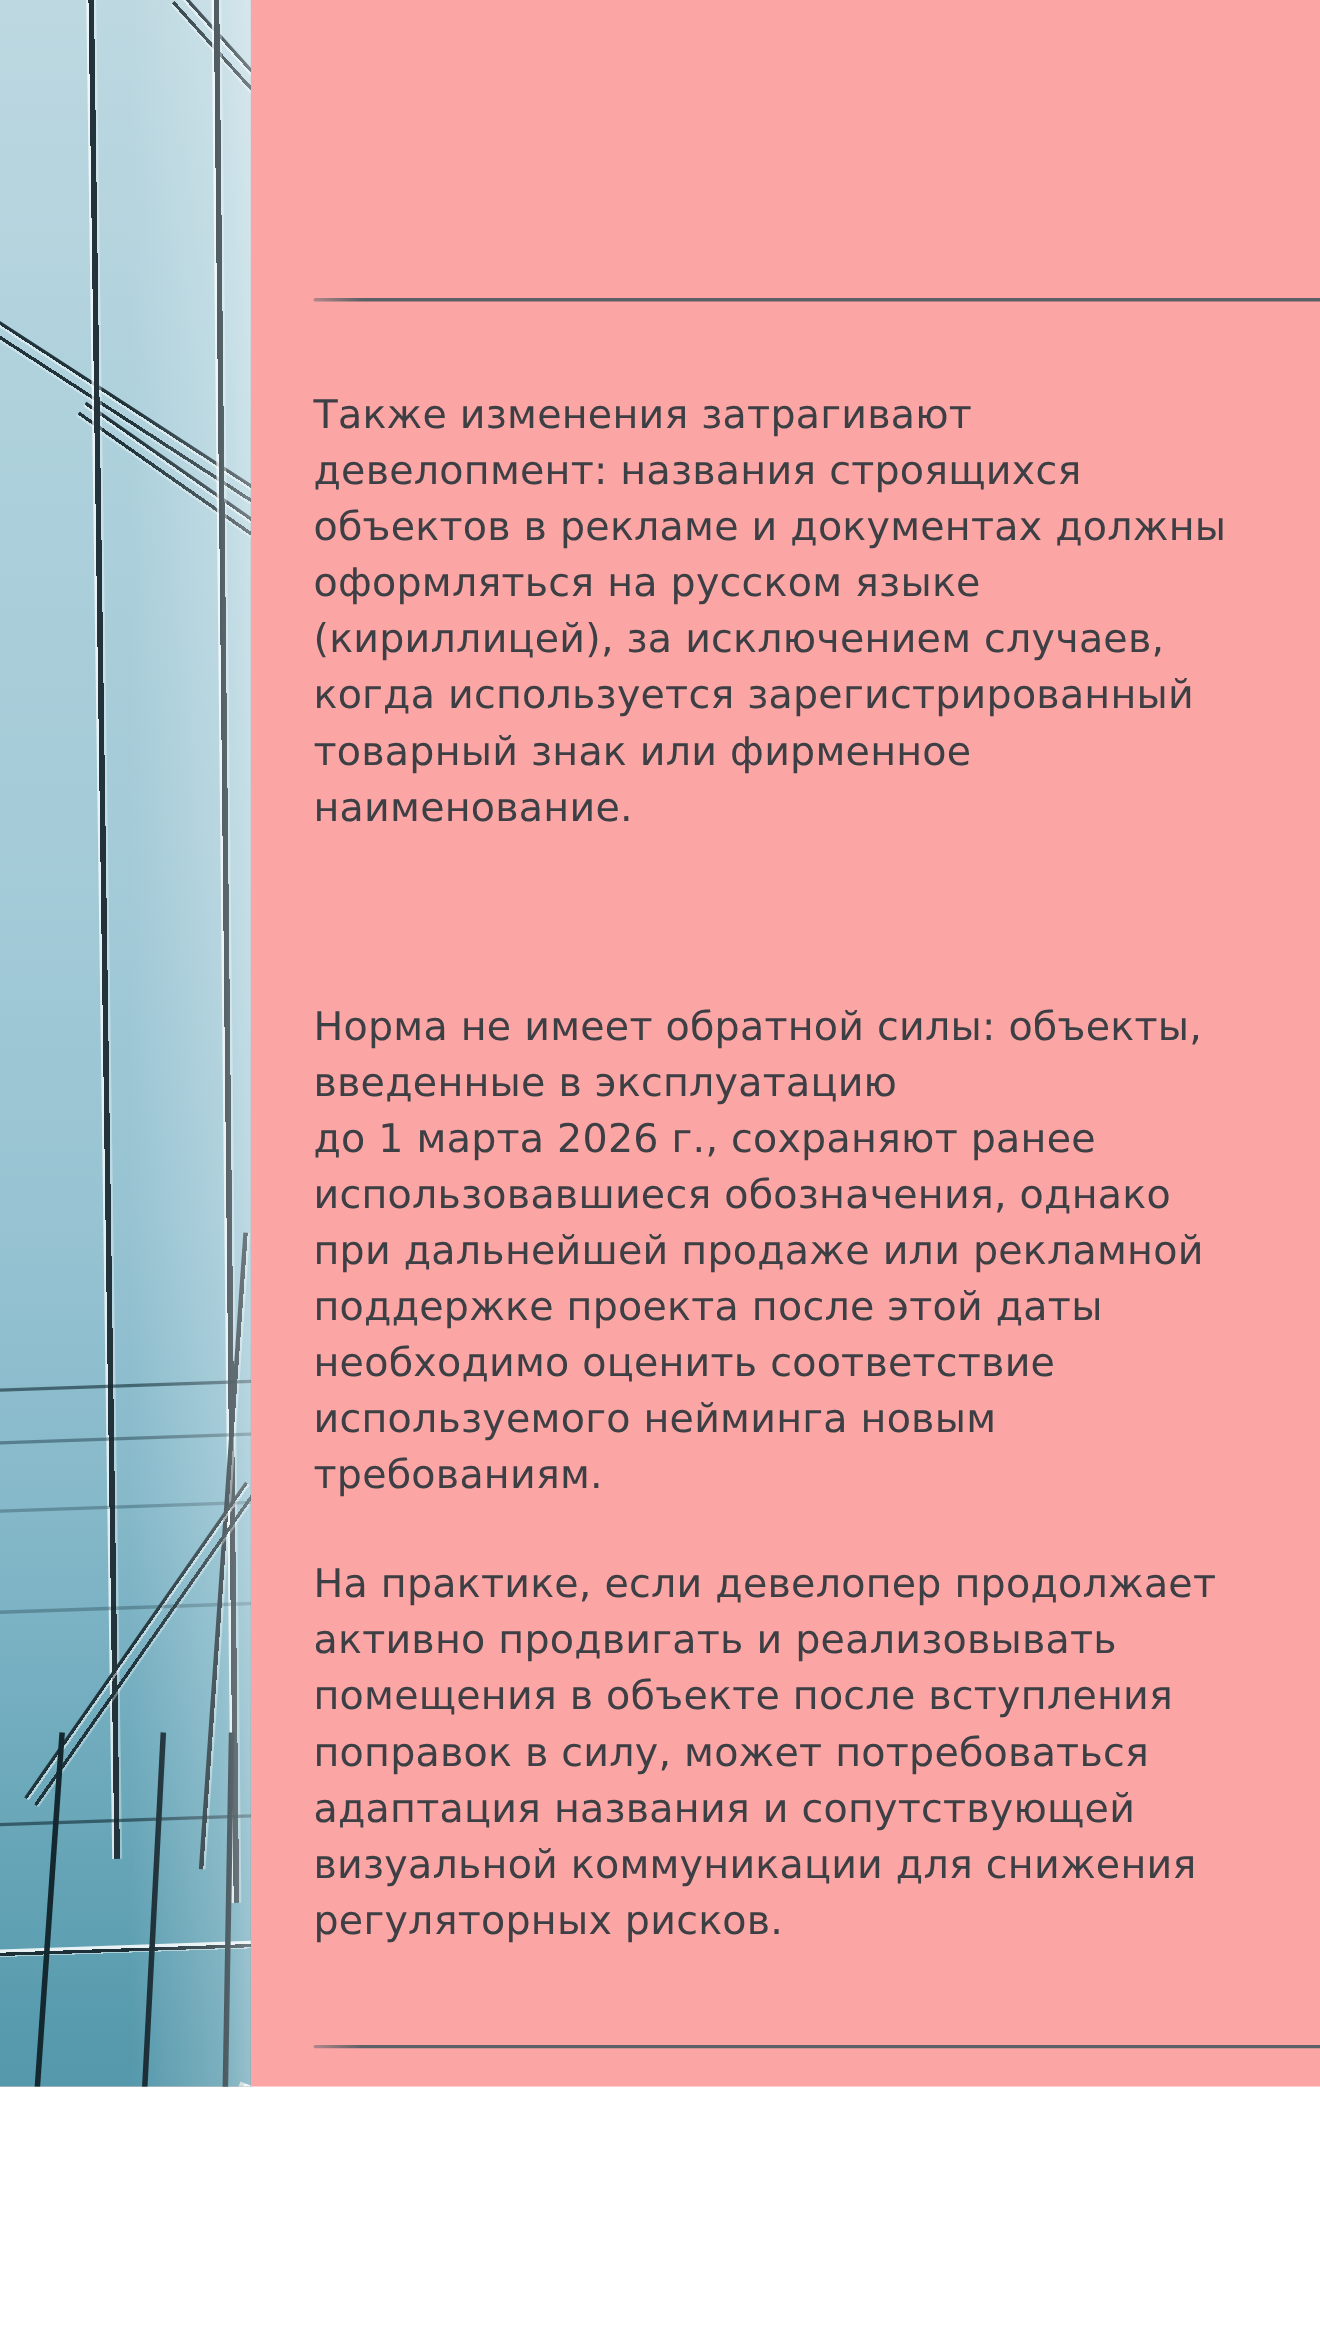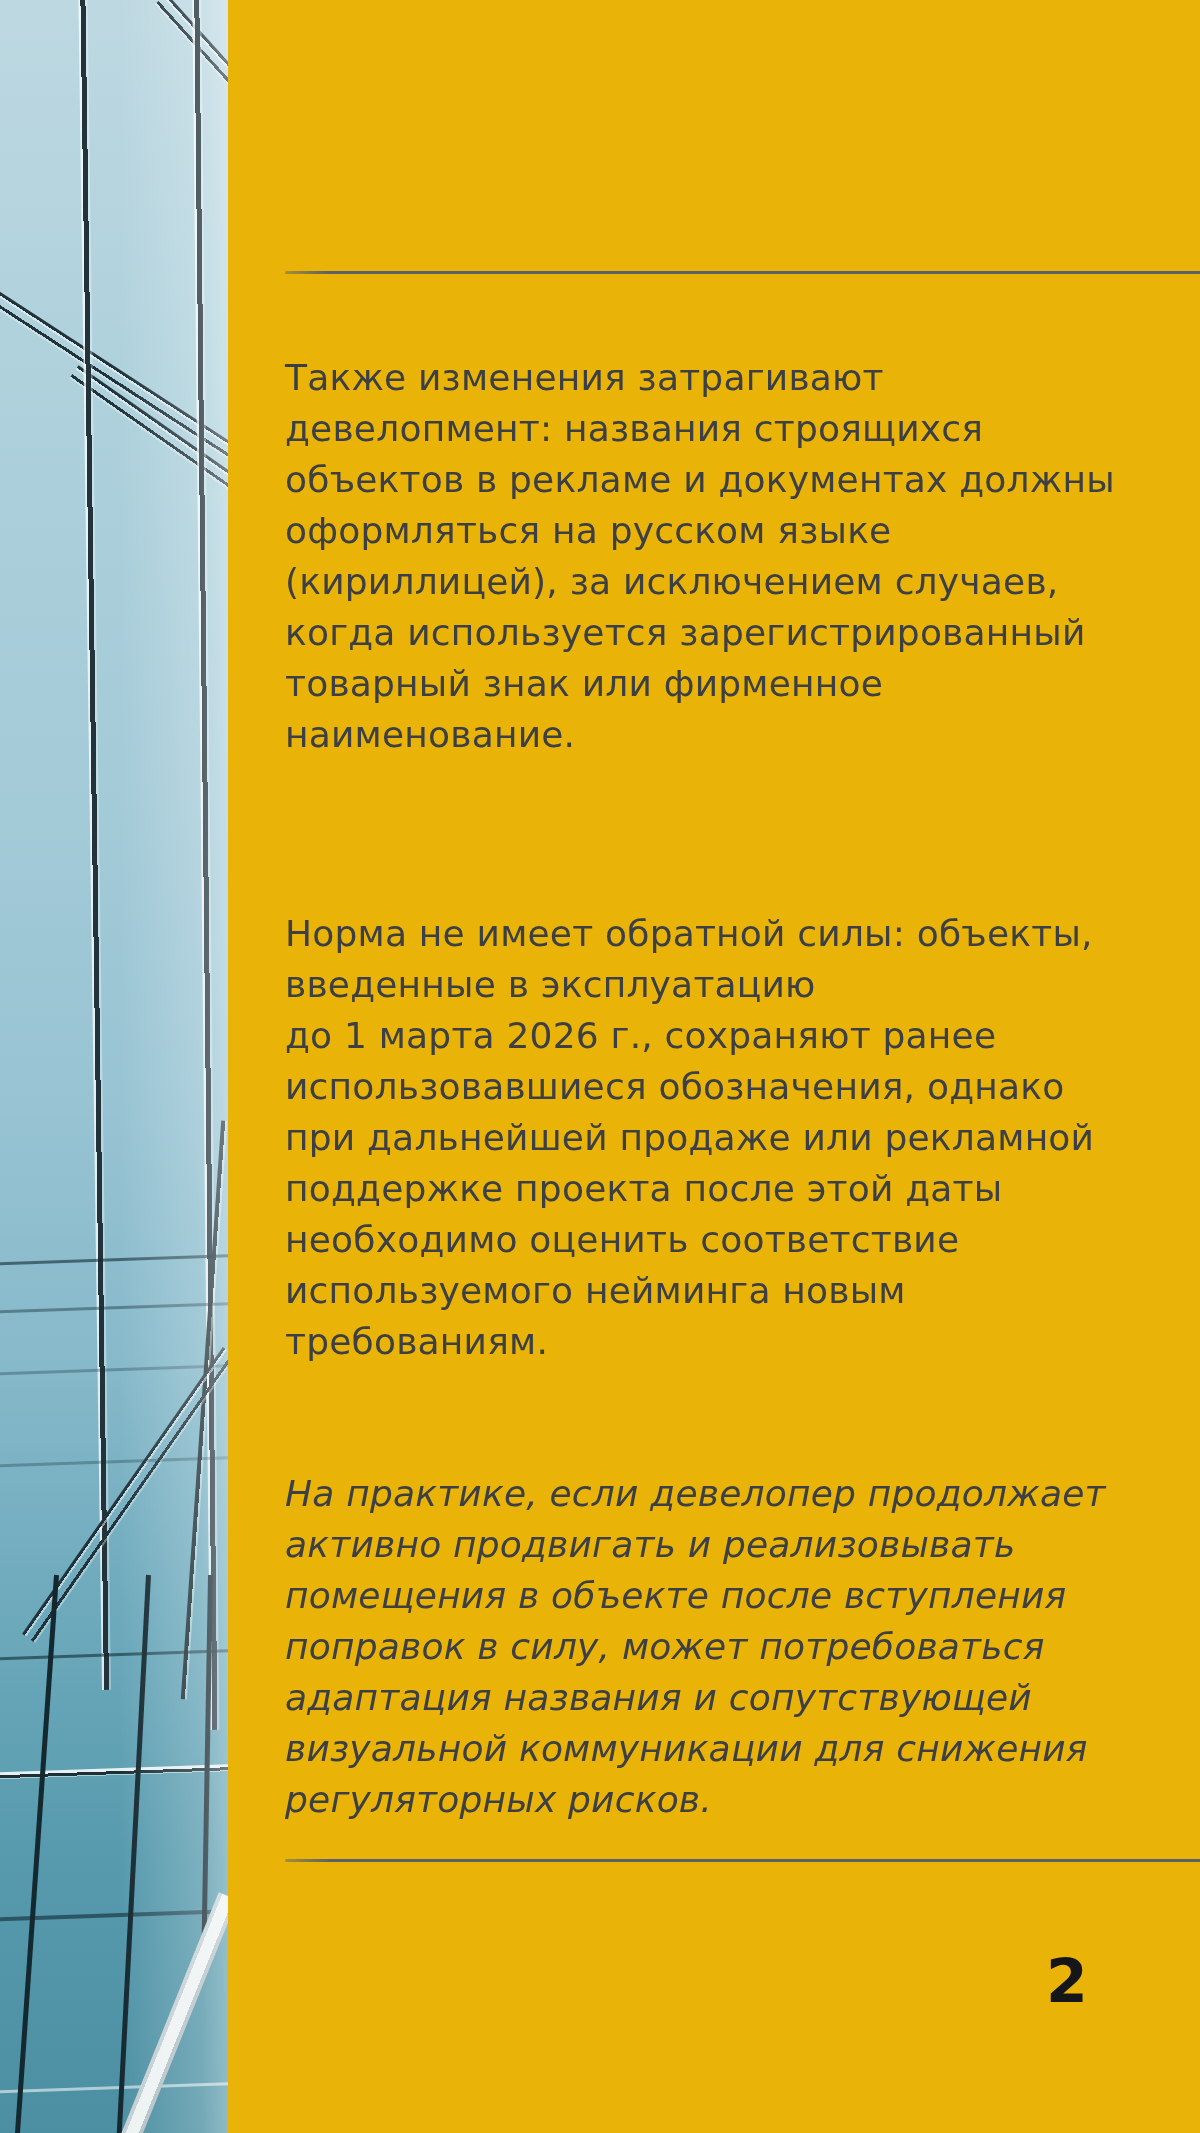--- a/index.html
+++ b/index.html
@@ -1,20 +1,20 @@
 <!DOCTYPE html>
 <html><head>
 <meta charset="utf-8">
 <style>
   html, body { margin: 0; padding: 0; background: #ffffff; }
   .page {
     position: relative;
     width: 1200px;
-    height: 2133px;
-    background: #eab308;
+    height: 1897px;
+    background: #fca5a5;
     overflow: hidden;
     font-family: "DejaVu Sans", "Liberation Sans", sans-serif;
   }
 
   
   .strip {
     position: absolute;
     left: 0; top: 0;
     width: 228px; height: 2133px;
     overflow: hidden;
@@ -86,21 +86,21 @@
     margin: 0;
     white-space: pre;
     font-size: 36px;
     line-height: 51px;
     font-weight: 400;
     letter-spacing: 0.2px;
     color: #3c3f43;
   }
   .p1 { top: 352px; }
   .p2 { top: 908px; }
-  .p3 { top: 1468px; font-style: italic; }
+  .p3 { top: 1415px; }
 
   
   .page-num {
     position: absolute;
     left: 1046px; top: 1950px;
     font-size: 60px;
     line-height: 62px;
     font-weight: 700;
     color: #141619;
   }

